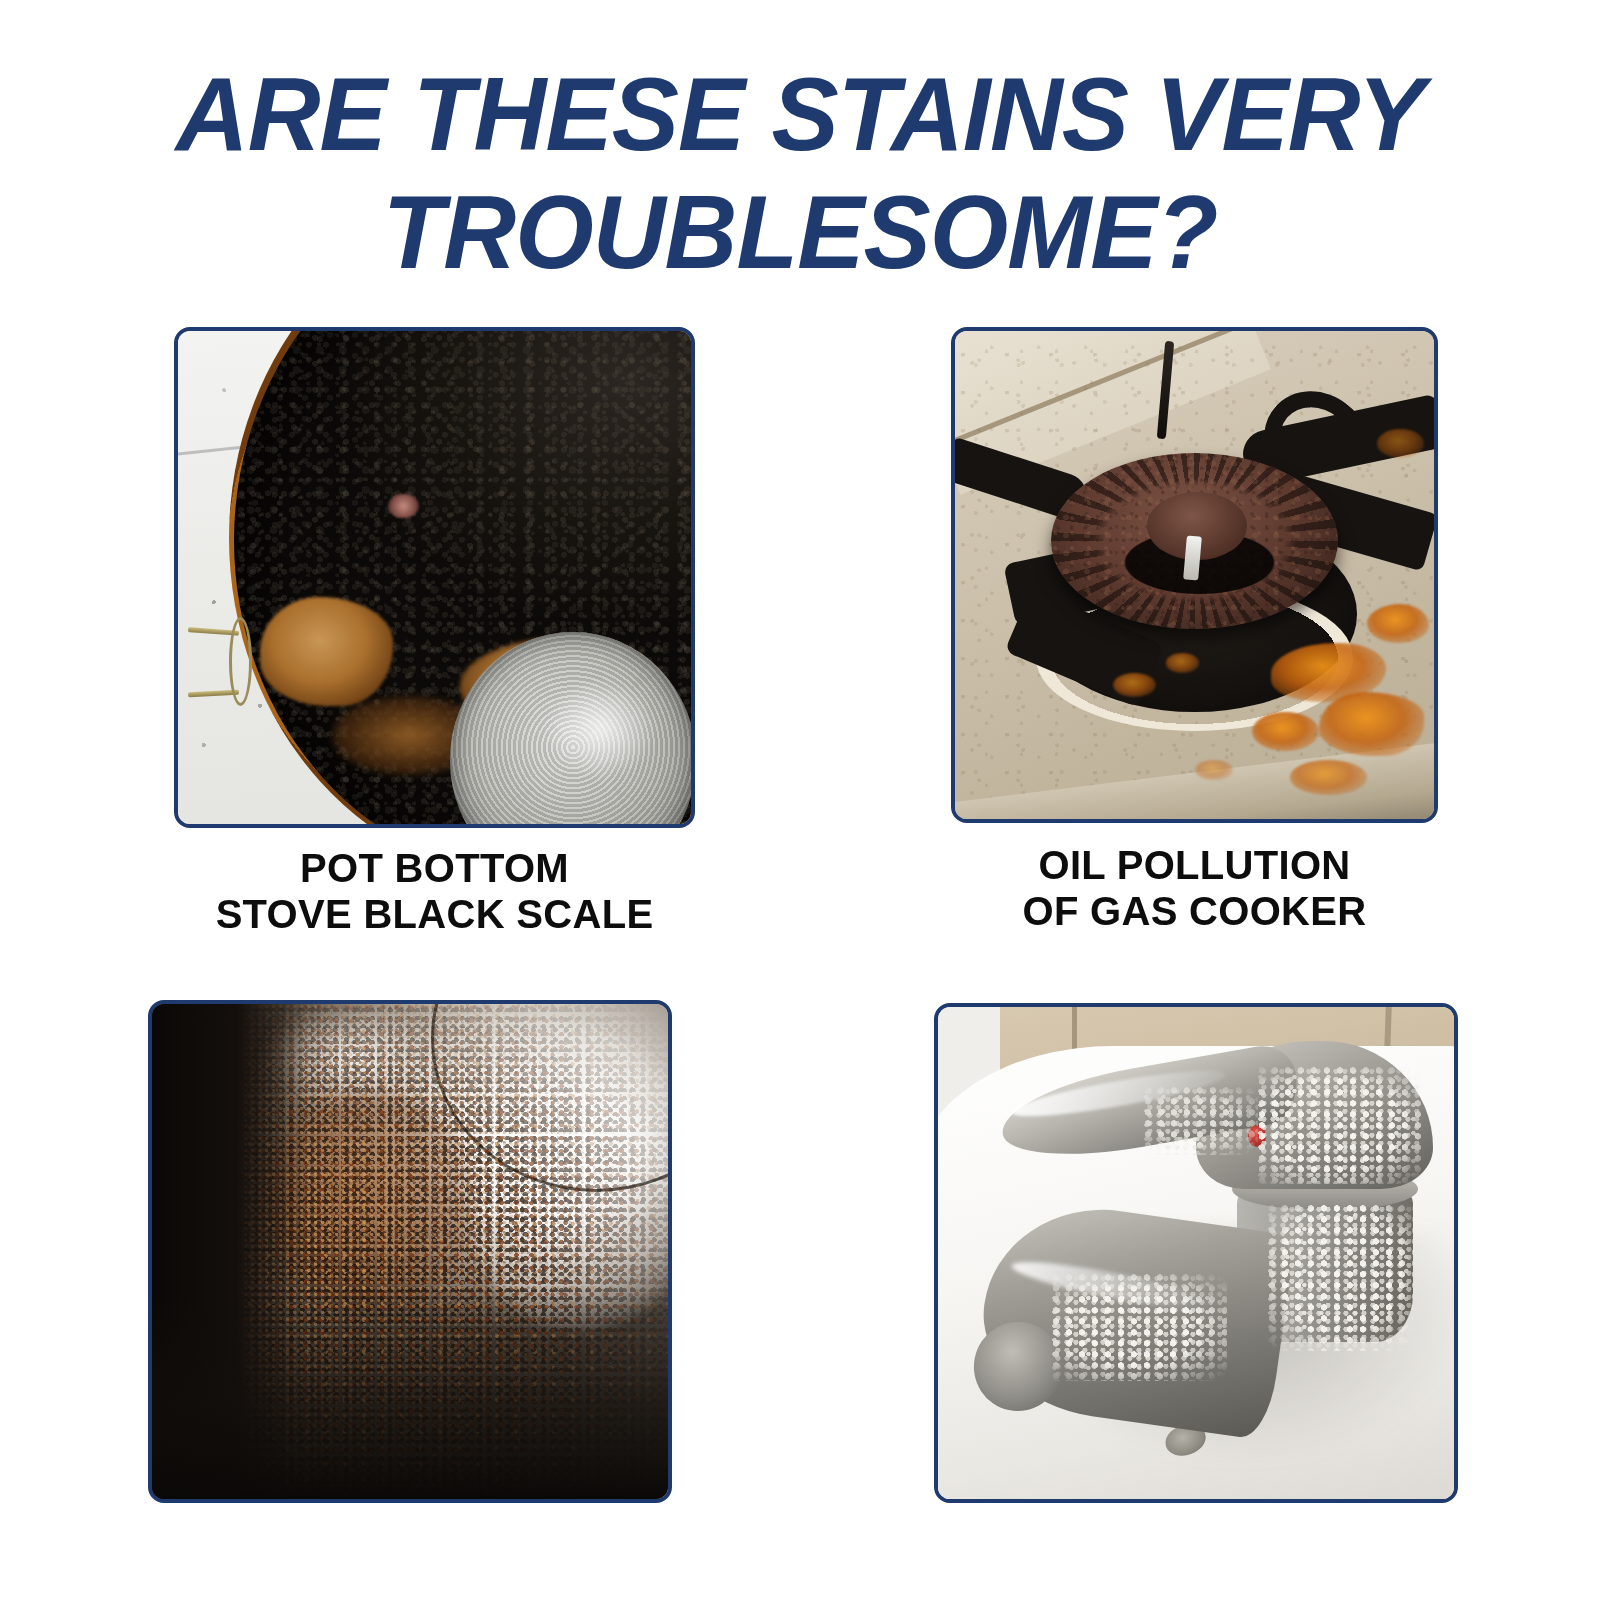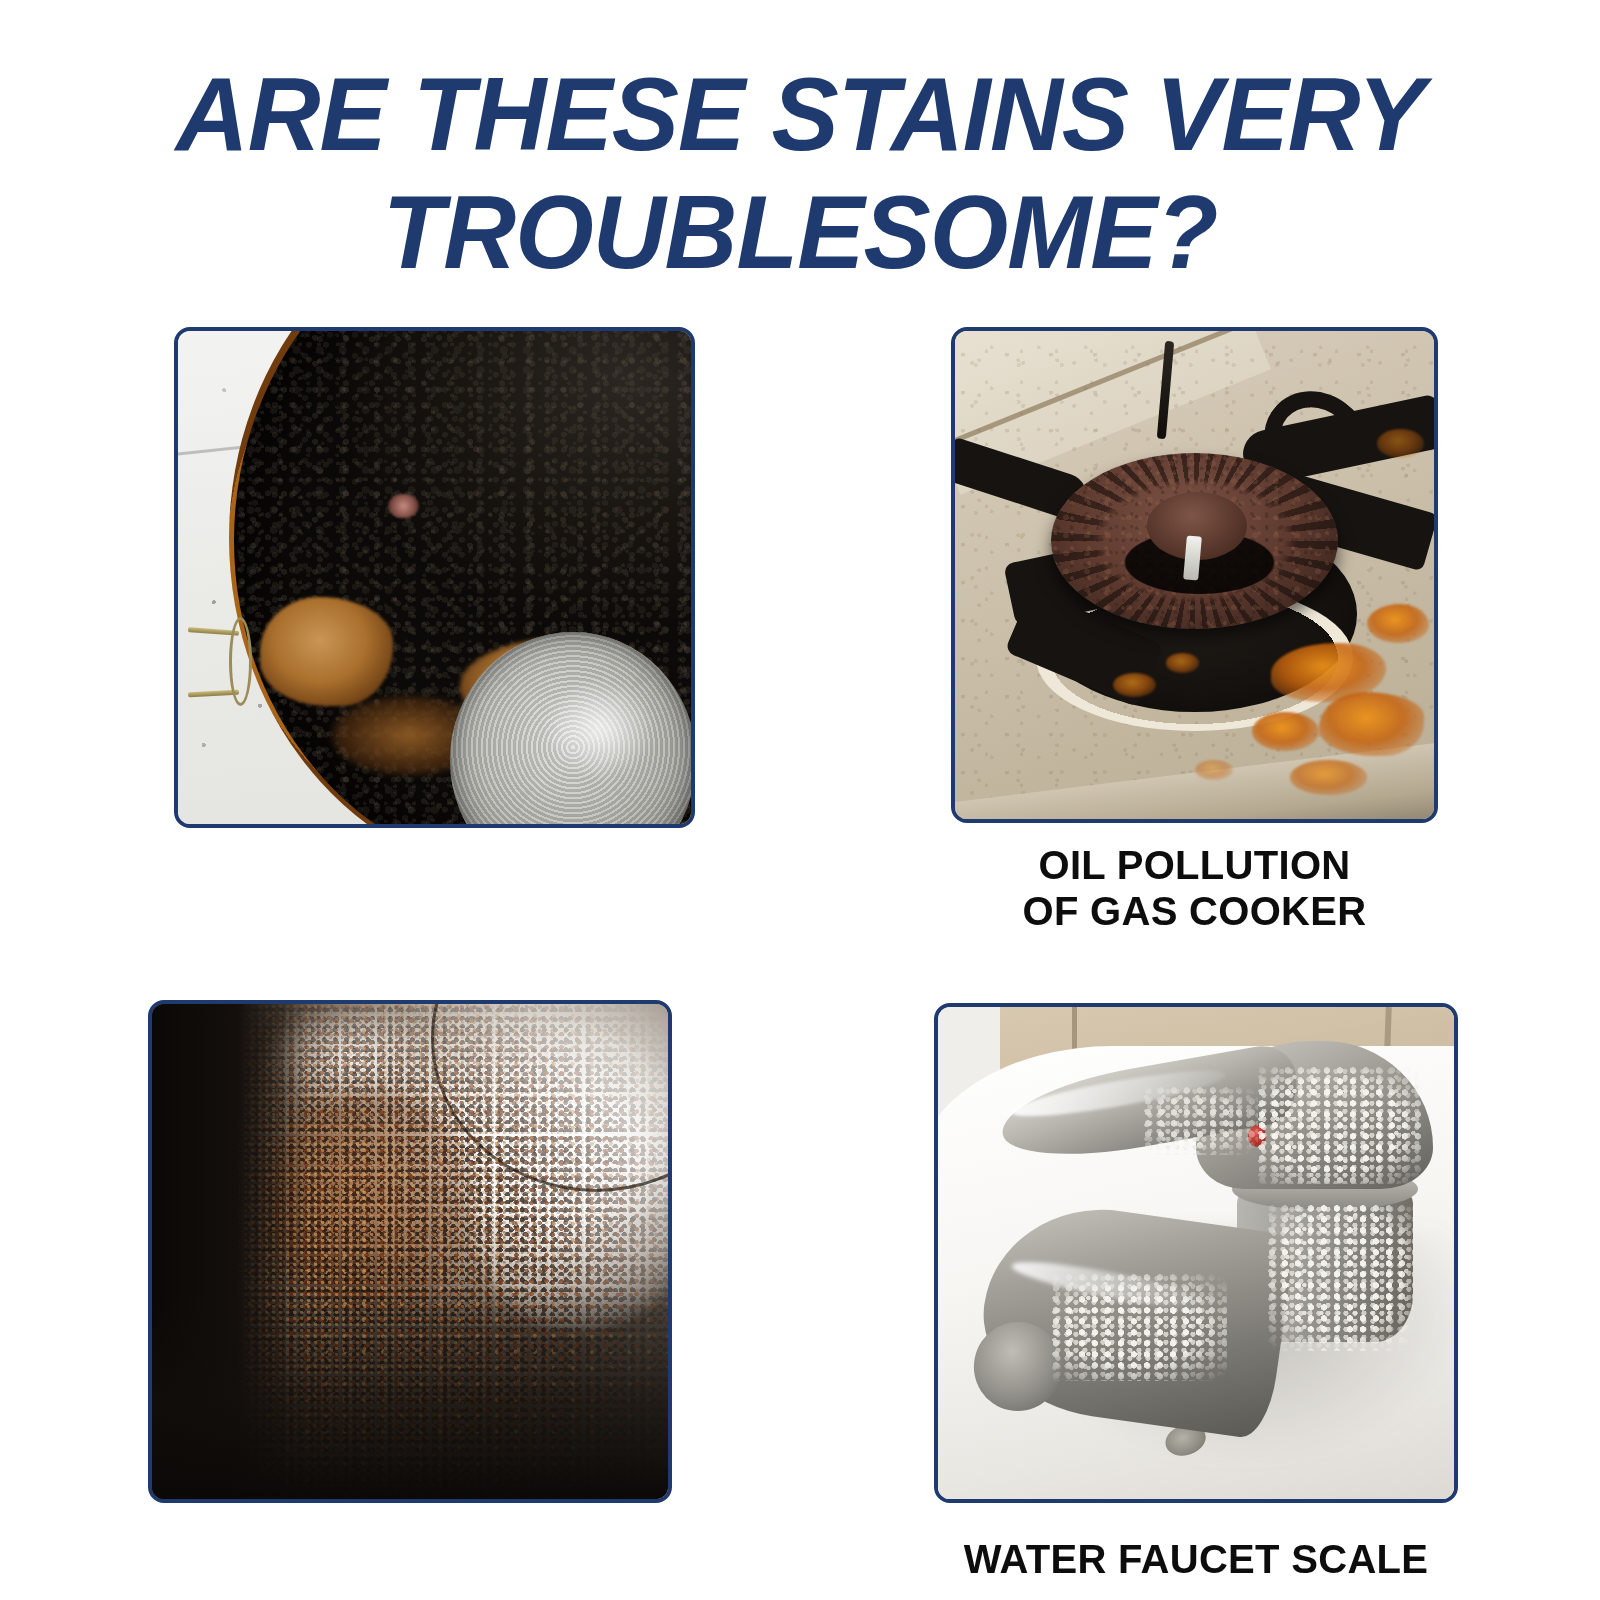--- a/index.html
+++ b/index.html
@@ -575,20 +575,22 @@
       <div class="pot-rust-c"></div>
       <div class="pot-pink"></div>
       <div class="pot-disc">
         <div class="pot-disc-shine"></div>
       </div>
       <div class="pot-wire w1"></div>
       <div class="pot-wire w2"></div>
       <div class="pot-ring"></div>
     </div>
   </div>
+  <div class="cap" id="c1">POT BOTTOM
+STOVE BLACK SCALE</div>
 
   <div class="panel" id="p2">
     <div class="photo">
       <div class="stove-bg"></div>
       <div class="stove-wall"></div>
       <div class="stove-wall-line"></div>
       <div class="stove-grain"></div>
       <div class="igniter"></div>
       <div class="arm a2"></div>
       <div class="arm-hook"></div>
@@ -653,15 +655,14 @@
       <div class="fa-head"></div>
       <div class="fa-lever"></div>
       <div class="fa-lever-shine"></div>
       <div class="fa-red"></div>
       <div class="fa-scale fs1"></div>
       <div class="fa-scale fs2"></div>
       <div class="fa-scale fs3"></div>
       <div class="fa-scale fs4"></div>
     </div>
   </div>
-  <div class="cap" id="c4">WATER FAUCET SCALE</div>
 
 </div>
 
 </body></html>

